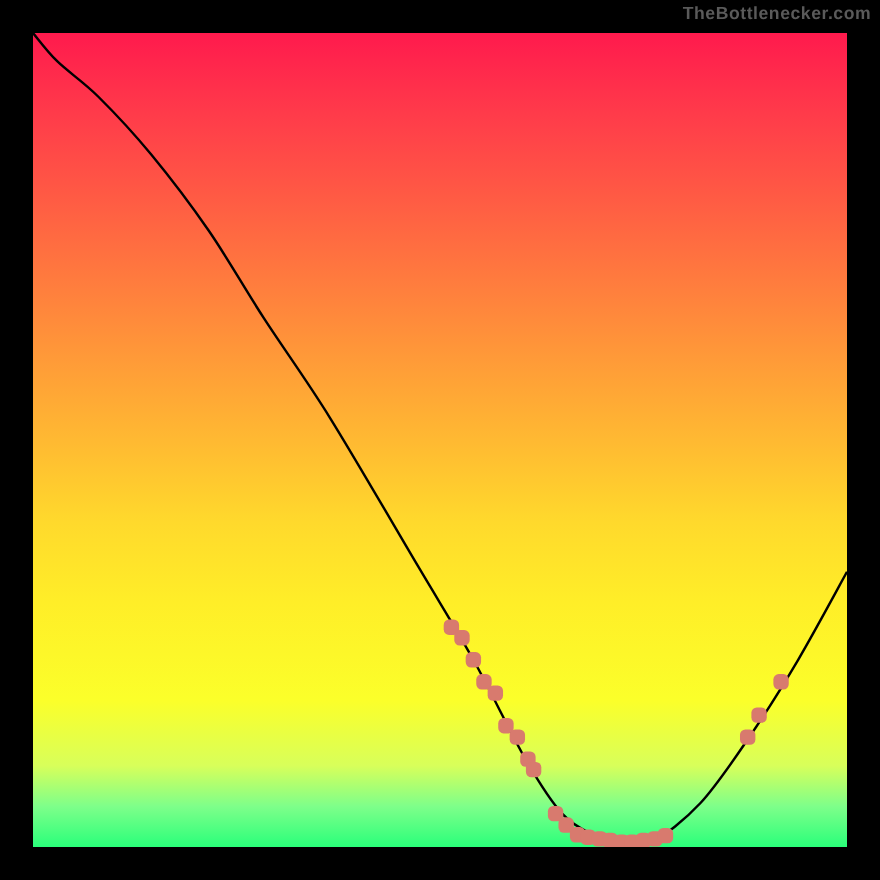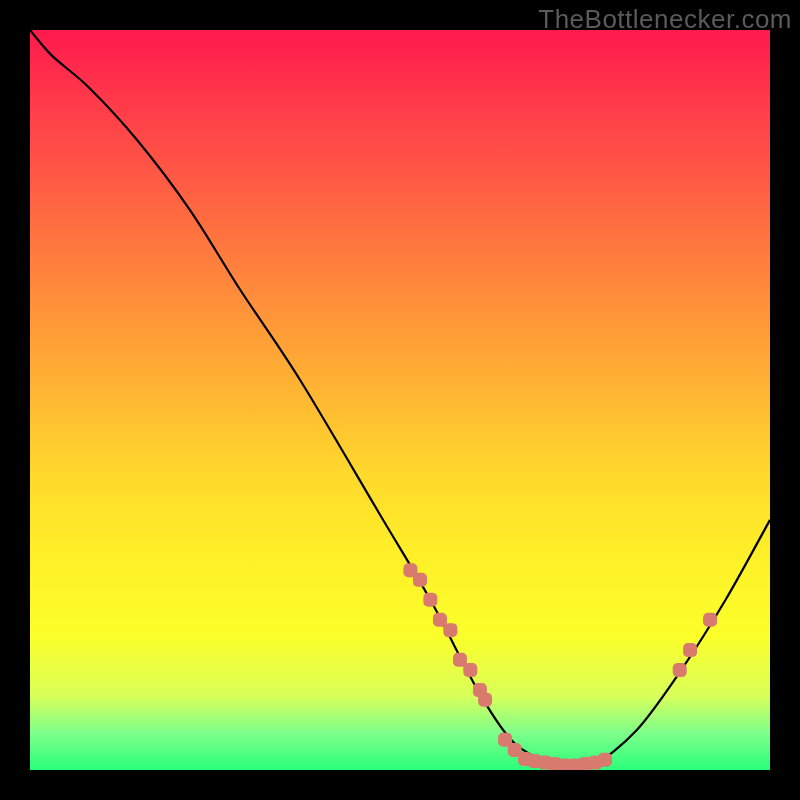--- a/index.html
+++ b/index.html
@@ -43,22 +43,22 @@
       #d8ff5a 90%,
       #7eff8a 95%,
       #2aff7a 100%
     );
   }
   .attribution {
     position: absolute;
     top: 4px;
     right: 8px;
     font-family: Arial, Helvetica, sans-serif;
-    font-size: 26px;
-    font-weight: 400;
+    font-size: 16px;
+    font-weight: 700;
     color: #5a5a5a;
     letter-spacing: 0.5px;
     user-select: none;
   }
   svg.overlay {
     position: absolute;
     inset: 0;
   }
 </style>
 </head>

